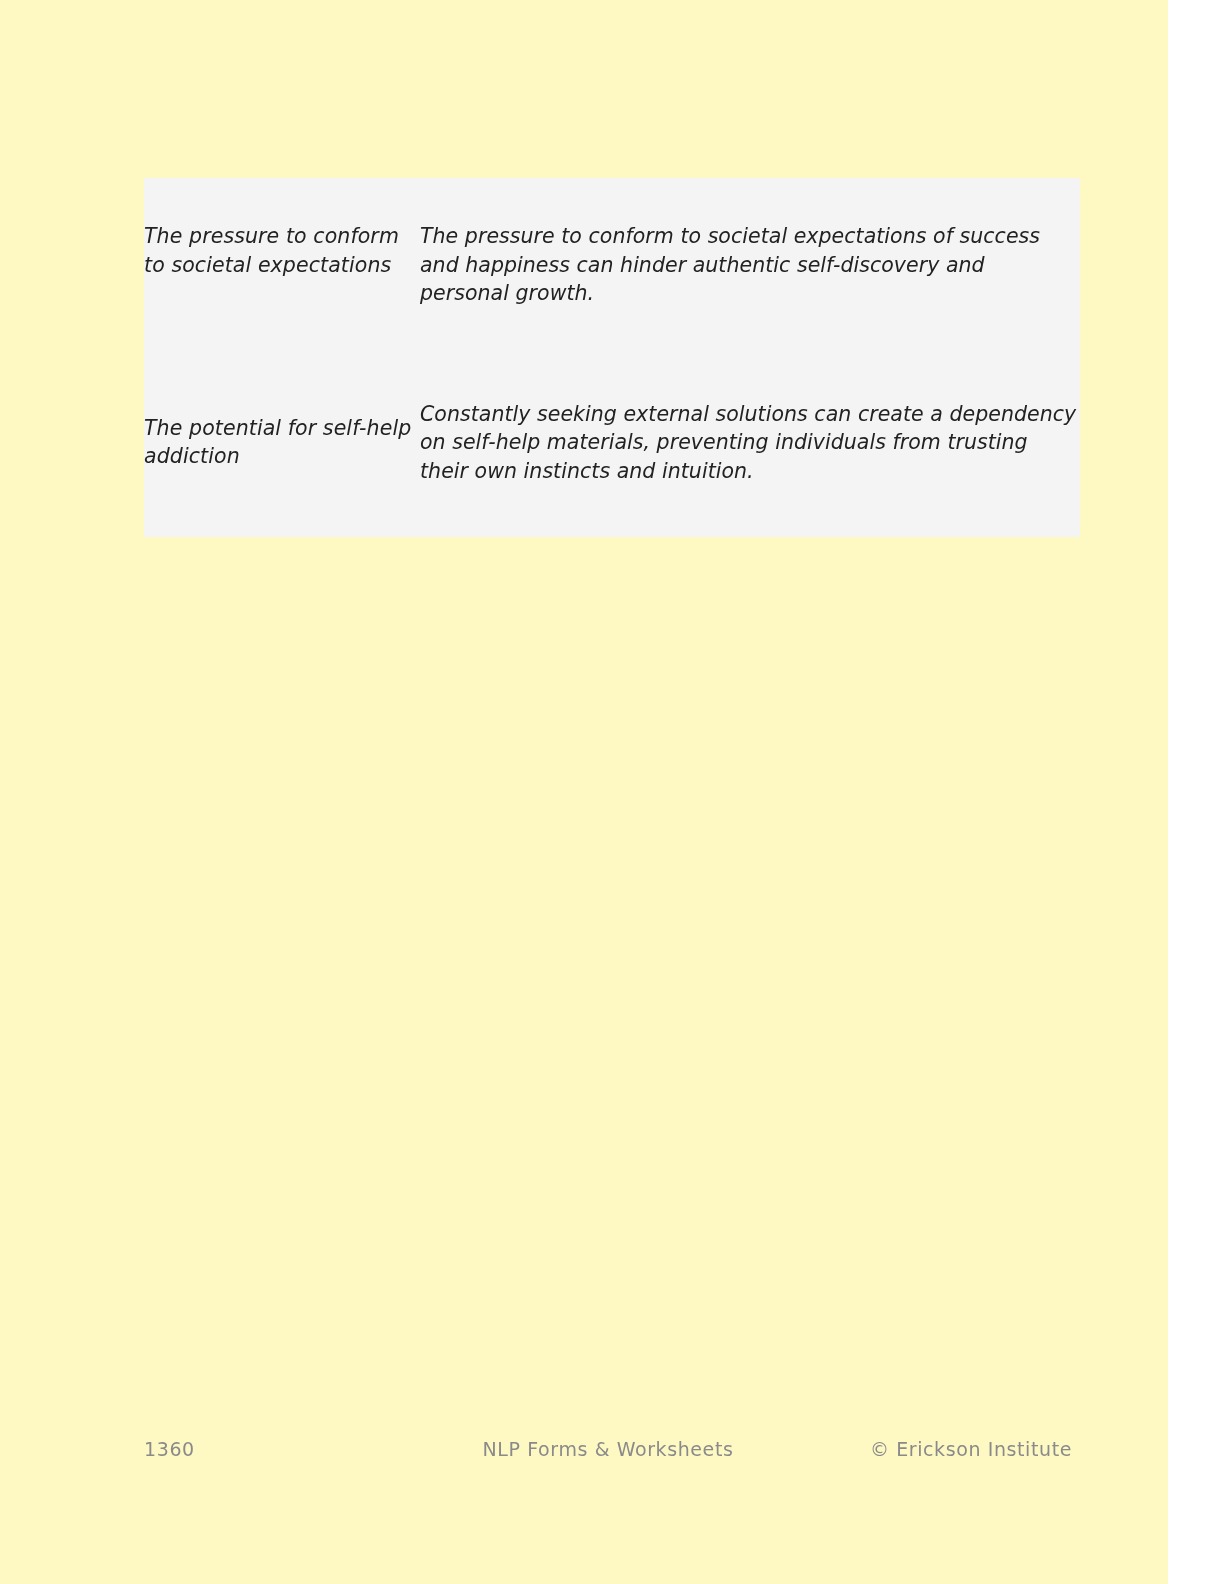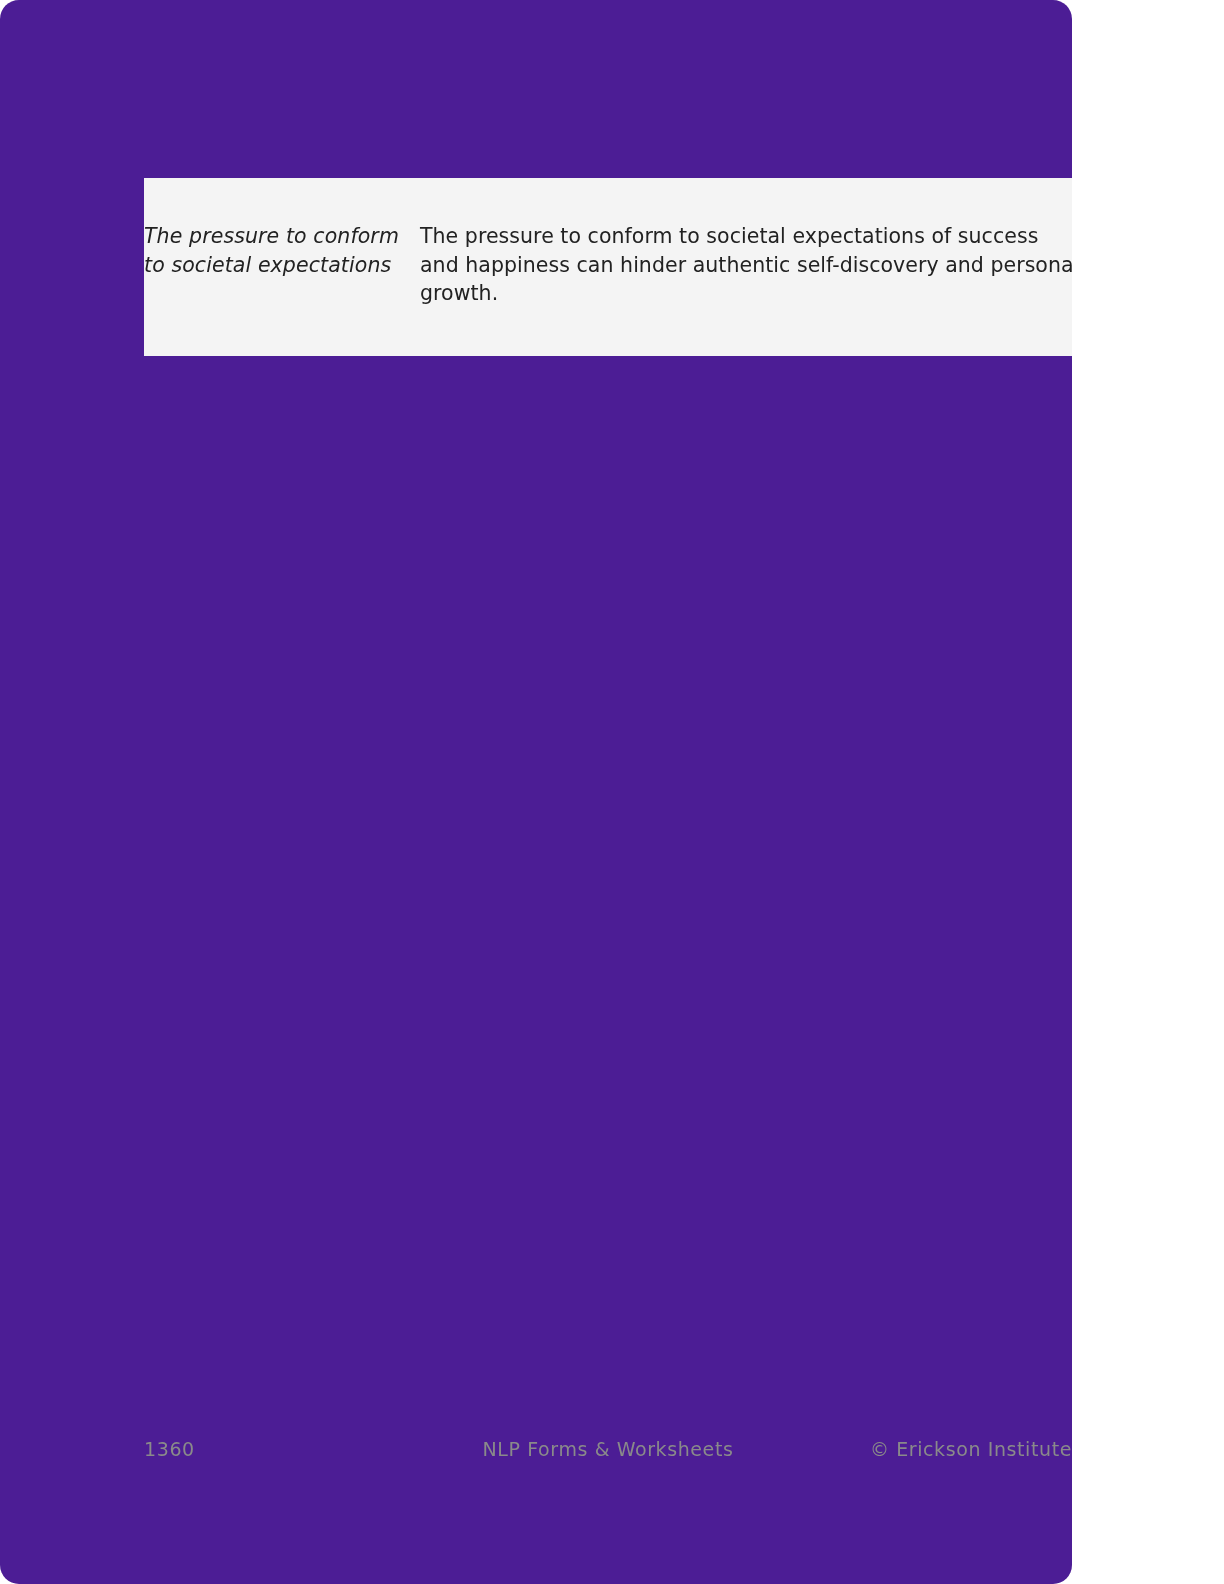--- a/index.html
+++ b/index.html
@@ -12,25 +12,24 @@
     height: 1584px;
     position: relative;
     font-family: "DejaVu Sans", "Liberation Sans", sans-serif;
     -webkit-font-smoothing: antialiased;
   }
 
   .page {
     position: absolute;
     top: 0;
     left: 0;
-    width: 1072px;
+    width: 1168px;
     height: 1584px;
-    background: #4c1d95;
+    background: #fef9c3;
     overflow: hidden;
-    border-radius: 19px;
   }
 
   
   .content-table {
     position: absolute;
     left: 144px;
     top: 178px;
     width: 936px;
     border-collapse: collapse;
     table-layout: fixed;
@@ -72,20 +71,21 @@
     font-style: italic;
     font-size: 20.5px;
     line-height: 28.5px;
     color: #222222;
     letter-spacing: 0.1px;
     font-weight: 400;
     display: block;
   }
 
   .desc-text {
+    font-style: italic;
     font-size: 20.5px;
     line-height: 28.5px;
     color: #222222;
     letter-spacing: 0.05px;
     font-weight: 400;
     display: block;
   }
 
   
   .footer {
@@ -127,20 +127,28 @@
       <tr class="row-shaded r1">
         <td class="cell-label">
           <span class="label-text">The pressure to conform to societal expectations</span>
         </td>
         <td class="cell-desc">
           <span class="desc-text">The pressure to conform to societal expectations of success and happiness can hinder authentic self-discovery and personal growth.</span>
         </td>
       </tr>
 
 
+      <tr class="row-shaded r3">
+        <td class="cell-label">
+          <span class="label-text">The potential for self-help addiction</span>
+        </td>
+        <td class="cell-desc">
+          <span class="desc-text">Constantly seeking external solutions can create a dependency on self-help materials, preventing individuals from trusting their own instincts and intuition.</span>
+        </td>
+      </tr>
 
     </tbody>
   </table>
 
   <div class="footer">
     <div class="footer-left">1360</div>
     <div class="footer-center">NLP Forms &amp; Worksheets</div>
     <div class="footer-right">© Erickson Institute</div>
   </div>
 

